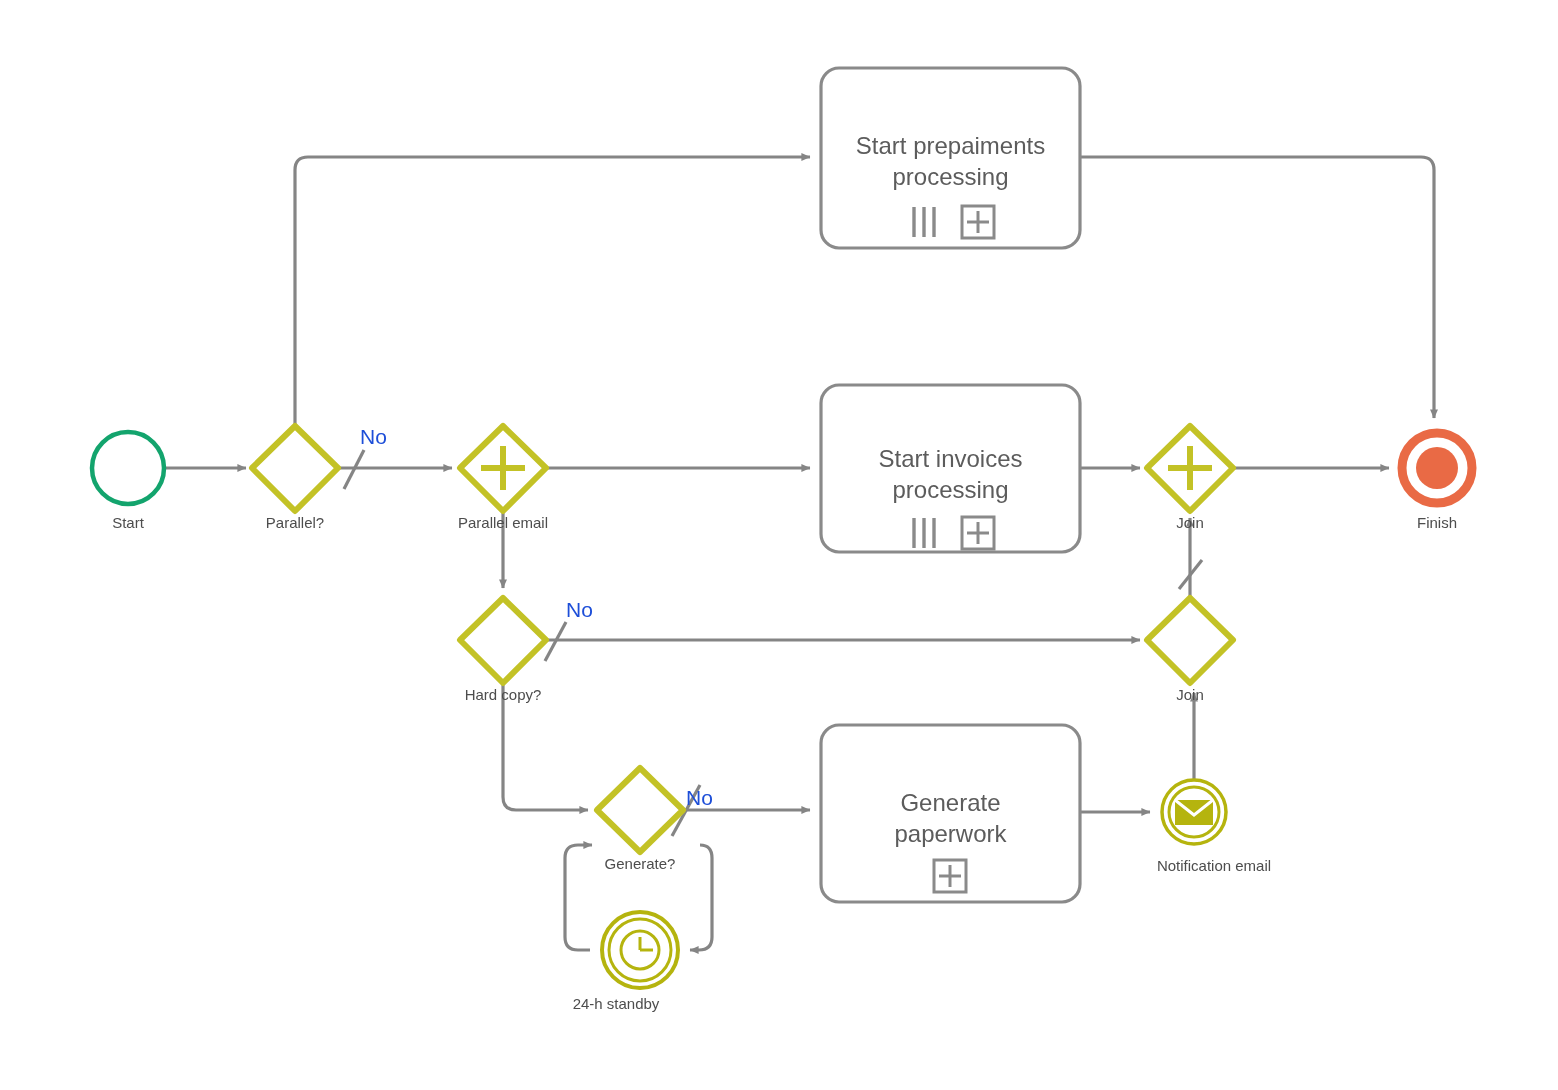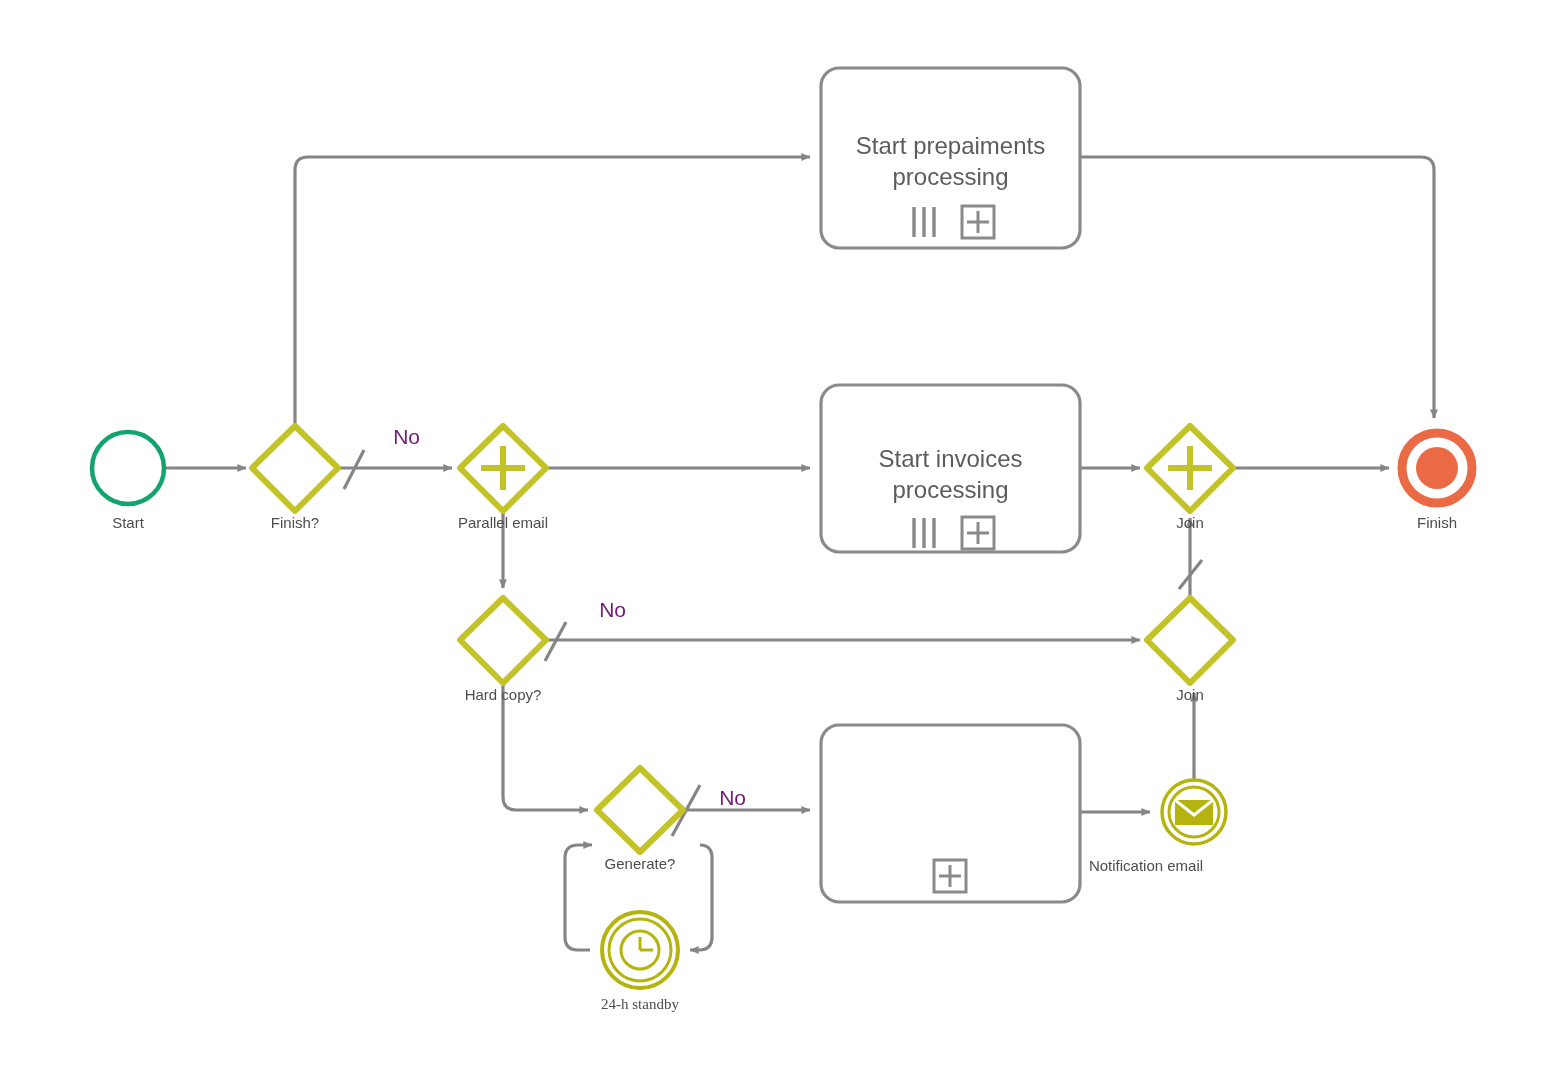--- a/index.html
+++ b/index.html
@@ -39,22 +39,22 @@
     position: absolute;
     text-align: center;
     color: #5c5c5c;
     font-size: 24px;
     font-family: "Liberation Sans", sans-serif;
     line-height: 1.3;
     white-space: pre;
   }
   .edge-label {
     position: absolute;
-    text-align: right;
-    color: #701a75;
+    text-align: left;
+    color: #1d4ed8;
     font-size: 21px;
     font-family: "Liberation Sans", sans-serif;
     white-space: pre;
     pointer-events: none;
   }
 </style>
 </head>
 <body>
 
 <div id="canvas">
@@ -175,42 +175,44 @@
     <circle cx="1194" cy="812" r="32" fill="#ffffff" stroke="#b5b40e" stroke-width="3.5"></circle>
     <circle cx="1194" cy="812" r="25" fill="#ffffff" stroke="#b5b40e" stroke-width="3"></circle>
     <g>
       <rect x="1175" y="800" width="38" height="25" fill="#b5b40e"></rect>
       <path d="M1175,800 L1194,815 L1213,800" fill="none" stroke="#ffffff" stroke-width="3"></path>
     </g>
   </svg>
 
   <div class="node-label" style="left:68px; top:514px; width:120px;">Start</div>
 
-  <div class="node-label" style="left:225px; top:514px; width:140px;">Finish?</div>
+  <div class="node-label" style="left:225px; top:514px; width:140px;">Parallel?</div>
 
   <div class="node-label" style="left:423px; top:514px; width:160px;">Parallel email</div>
 
   <div class="task-label" style="left:826px; top:130px; width:249px;">Start prepaiments
 processing</div>
 
   <div class="task-label" style="left:826px; top:443px; width:249px;text-align:center;">Start invoices
 processing</div>
 
   <div class="node-label" style="left:1130px; top:514px; width:120px;">Join</div>
 
   <div class="node-label" style="left:1377px; top:514px; width:120px;">Finish</div>
 
   <div class="node-label" style="left:423px; top:686px; width:160px;">Hard copy?</div>
 
   <div class="node-label" style="left:560px; top:855px; width:160px;">Generate?</div>
 
-  <div class="node-label" style="left:550px; top:995px; width:180px;font-family:Liberation Serif, serif;">24-h standby</div>
-
-
-  <div class="node-label" style="left:1046px; top:857px; width:200px;">Notification email</div>
+  <div class="node-label" style="left:526px; top:995px; width:180px;">24-h standby</div>
+
+  <div class="task-label" style="left:826px; top:787px; width:249px;">Generate
+paperwork</div>
+
+  <div class="node-label" style="left:1114px; top:857px; width:200px;">Notification email</div>
 
   <div class="node-label" style="left:1130px; top:686px; width:120px;">Join</div>
 
   <div class="edge-label" style="left:360px; top:425px; width:60px;">No</div>
 
   <div class="edge-label" style="left:566px; top:598px; width:60px;">No</div>
 
   <div class="edge-label" style="left:686px; top:786px; width:60px;">No</div>
 
 </div>

